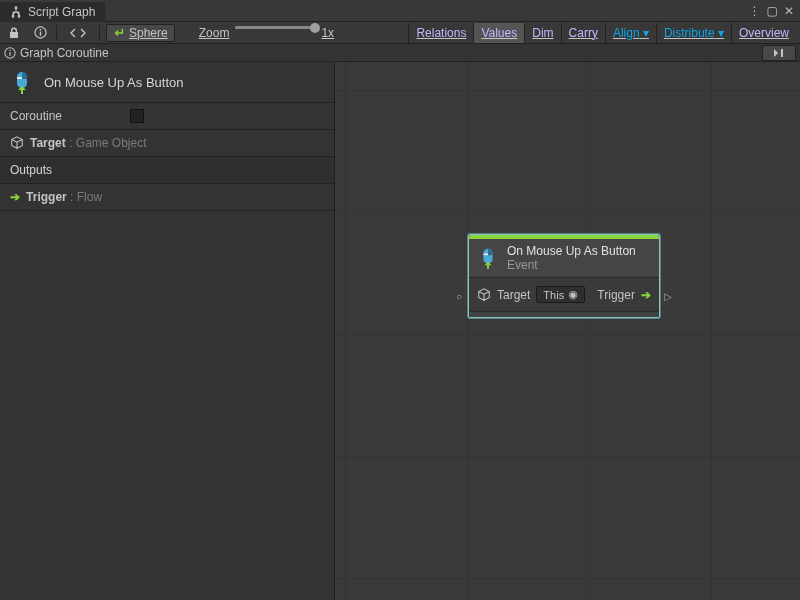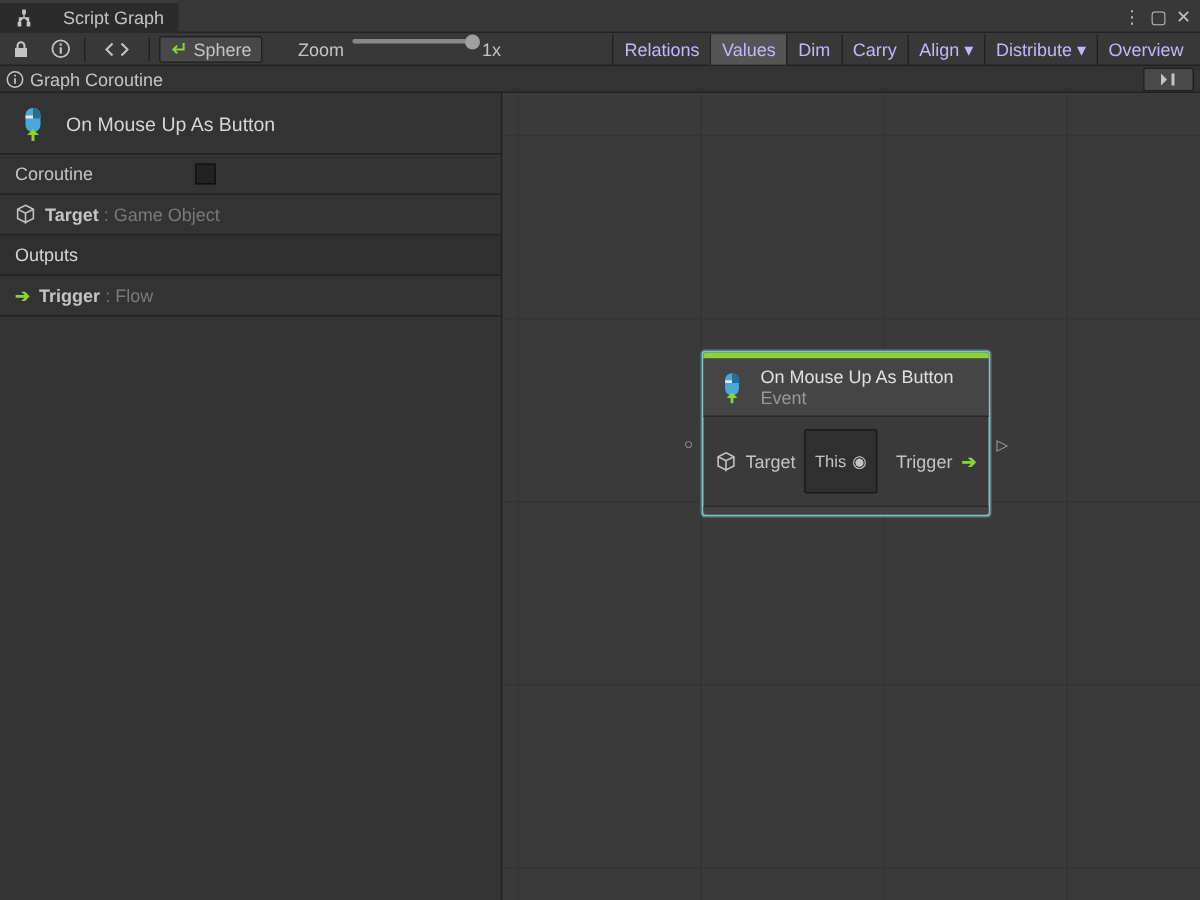--- a/index.html
+++ b/index.html
@@ -1,34 +1,34 @@
 <!DOCTYPE html>
 <html><head>
 <meta charset="utf-8">
 <style>
   * { box-sizing: border-box; margin: 0; padding: 0; font-family: Arial, sans-serif; }
   body { background: #383838; width: 800px; height: 600px; overflow: hidden; font-size: 12px; color: #c4c4c4; }
 
   .titlebar { background: #383838; height: 22px; display: flex; align-items: center; border-bottom: 1px solid #222; }
-  .tab { background: #2b2b2b; height: 22px; padding: 0 10px; display: flex; align-items: center; gap: 20px; border-top: 2px solid #2b2b2b; }
+  .tab { background: #2b2b2b; height: 22px; padding: 0 10px; display: flex; align-items: center; gap: 6px; border-top: 2px solid #2b2b2b; }
   .tab.active { border-top: 2px solid #3a3a3a; }
   .titlebar-right { margin-left: auto; display: flex; gap: 6px; padding-right: 6px; color: #bdbdbd; }
 
-  .toolbar { background: #383838; height: 22px; display: flex; align-items: center; border-bottom: 1px solid #222; padding: 0 4px; gap: 6px; }
+  .toolbar { background: #383838; height: 22px; display: flex; align-items: center; border-bottom: 1px solid #222; padding: 0 4px; gap: 6px; text-decoration: underline; }
   .tool-icon { width: 20px; height: 18px; display: flex; align-items: center; justify-content: center; color: #c4c4c4; }
   .tool-btn { background: #484848; border: 1px solid #222; border-radius: 2px; padding: 1px 6px; color: #c4c4c4; display: flex; align-items: center; gap: 4px; }
   .divider-v { width: 1px; height: 16px; background: #222; }
   .zoom-wrap { display: flex; gap: 6px; }
   .zoom-track { width: 80px; height: 3px; background: #555; border-radius: 2px; position: relative; }
   .zoom-fill { height: 3px; background: #888; border-radius: 2px; width: 100%; }
   .zoom-thumb { position: absolute; right: -5px; top: -3px; width: 10px; height: 10px; border-radius: 50%; background: #a0a0a0; }
   .toolbar-right { margin-left: auto; display: flex; }
   .toolbar-right .tbtn { padding: 3px 7px; border-left: 1px solid #222; color: #c4b5fd; }
   .toolbar-right .tbtn.active { background: #555; }
-  .toolbar-right .tbtn.dis { color: #c4b5fd; }
+  .toolbar-right .tbtn.dis { color: #0ea5e9; }
 
   .inspector-header { background: #333; height: 18px; display: flex; align-items: center; padding: 0 4px; border-bottom: 1px solid #222; }
   .inspector-header .right { margin-left: auto; width: 34px; height: 16px; background: #484848; border:1px solid #222; border-radius:2px; display:flex; align-items:center; justify-content:center; }
 
   .main { display: flex; height: 538px; }
   .sidebar { width: 335px; background: #333333; border-right: 1px solid #1e1e1e; display: flex; flex-direction: column; }
   .side-title { display: flex; align-items: center; gap: 10px; padding: 8px 10px; border-bottom: 1px solid #222; }
   .side-title .txt { font-size: 13px; color: #d6d6d6; }
 
   .prop-row { padding: 6px 10px; border-bottom: 1px solid #222; display: flex; align-items: center; }
@@ -42,21 +42,21 @@
   .canvas { flex: 1; position: relative; background: #3a3a3a; overflow: hidden; }
   .vline { position:absolute; top:0; bottom:0; width:1px; background: #343434; }
   .hline { position:absolute; left:0; right:0; height:1px; background: #343434; }
 
   .node { position: absolute; left: 133px; top: 172px; width: 192px; background: #3a3a3a; border: 1px solid #7fc6c6; border-radius: 2px; box-shadow: 0 0 0 1px rgba(127,198,198,.5); }
   .node-topbar { height: 4px; background: #8bd33b; border-top-left-radius:2px; border-top-right-radius:2px; }
   .node-head { display: flex; align-items: center; gap: 8px; padding: 5px 8px; background: #454545; border-bottom: 1px solid #2a2a2a; }
   .node-head .title { font-size: 12px; color: #e0e0e0; }
   .node-head .sub { font-size: 12px; color: #999; }
   .node-body { padding: 8px; display: flex; align-items: center; gap: 6px; }
-  .chip { background: #2f2f2f; border: 1px solid #1a1a1a; border-radius: 2px; padding: 14px 6px; font-size: 11px; color: #c4c4c4; display:flex; align-items:center; gap:4px; }
+  .chip { background: #2f2f2f; border: 1px solid #1a1a1a; border-radius: 2px; padding: 1px 6px; font-size: 11px; color: #c4c4c4; display:flex; align-items:center; gap:4px; }
   .node-foot { height: 6px; background: #414141; border-top: 1px solid #2a2a2a; border-bottom-left-radius:2px; border-bottom-right-radius:2px; }
   .port-left { position:absolute; left:-13px; top: 56px; color:#aaa; font-size:10px; }
   .port-right { position:absolute; right:-13px; top: 56px; color:#aaa; font-size:10px; }
 
   svg { display:block; }
   .mouse-icon { width: 24px; height: 24px; }
 </style>
 </head>
 <body>
 

